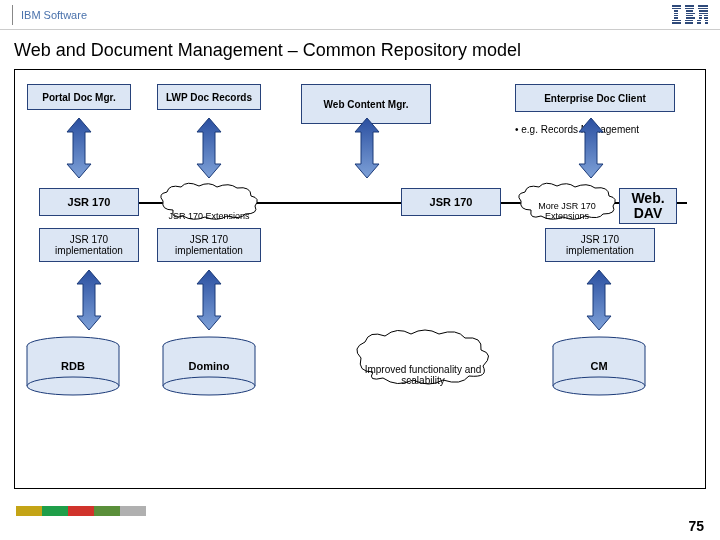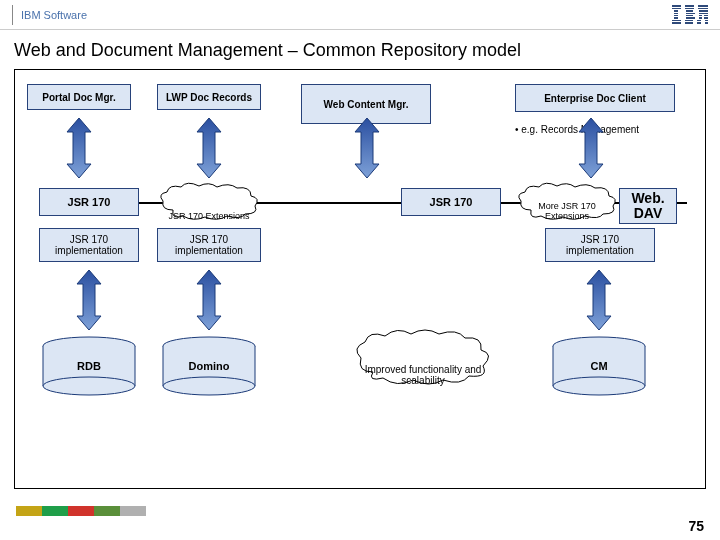--- a/index.html
+++ b/index.html
@@ -167,21 +167,21 @@
     <polygon points="16,0 28,14 22,14 22,46 28,46 16,60 4,46 10,46 10,14 4,14" fill="url(#g1)" stroke="#1b3a78"></polygon>
   </svg>
 
   <div class="cloud" style="left:338px; top:258px; width:140px; height:58px; font-size:10px;">
     <svg width="140" height="58" viewBox="0 0 140 58">
       <path d="M20 44 Q4 44 8 30 Q-2 20 12 14 Q16 2 32 8 Q44 -2 58 6 Q72 -2 86 6 Q104 0 112 10 Q130 8 128 22 Q142 26 130 38 Q136 50 116 48 Q108 58 90 52 Q76 60 60 52 Q44 60 30 50 Q14 54 20 44 Z" fill="#fff" stroke="#000" stroke-width="1"></path>
     </svg>
     <div class="txt">Improved functionality and scalability</div>
   </div>
 
-  <div class="cyl" style="left:26px; top:266px; width:96px; height:60px;align-items:center;">
+  <div class="cyl" style="left:10px; top:266px; width:96px; height:60px;align-items:center;">
     <svg width="96" height="60">
         <ellipse cx="48" cy="10" rx="46" ry="9" fill="#dce6f4" stroke="#1b3a78"></ellipse>
         <rect x="2" y="10" width="92" height="40" fill="#dce6f4"></rect>
         <line x1="2" y1="10" x2="2" y2="50" stroke="#1b3a78"></line>
         <line x1="94" y1="10" x2="94" y2="50" stroke="#1b3a78"></line>
         <ellipse cx="48" cy="50" rx="46" ry="9" fill="#dce6f4" stroke="#1b3a78"></ellipse>
       </svg>
     <div class="txt">RDB</div>
   </div>
   <div class="cyl" style="left:146px; top:266px; width:96px; height:60px;">

